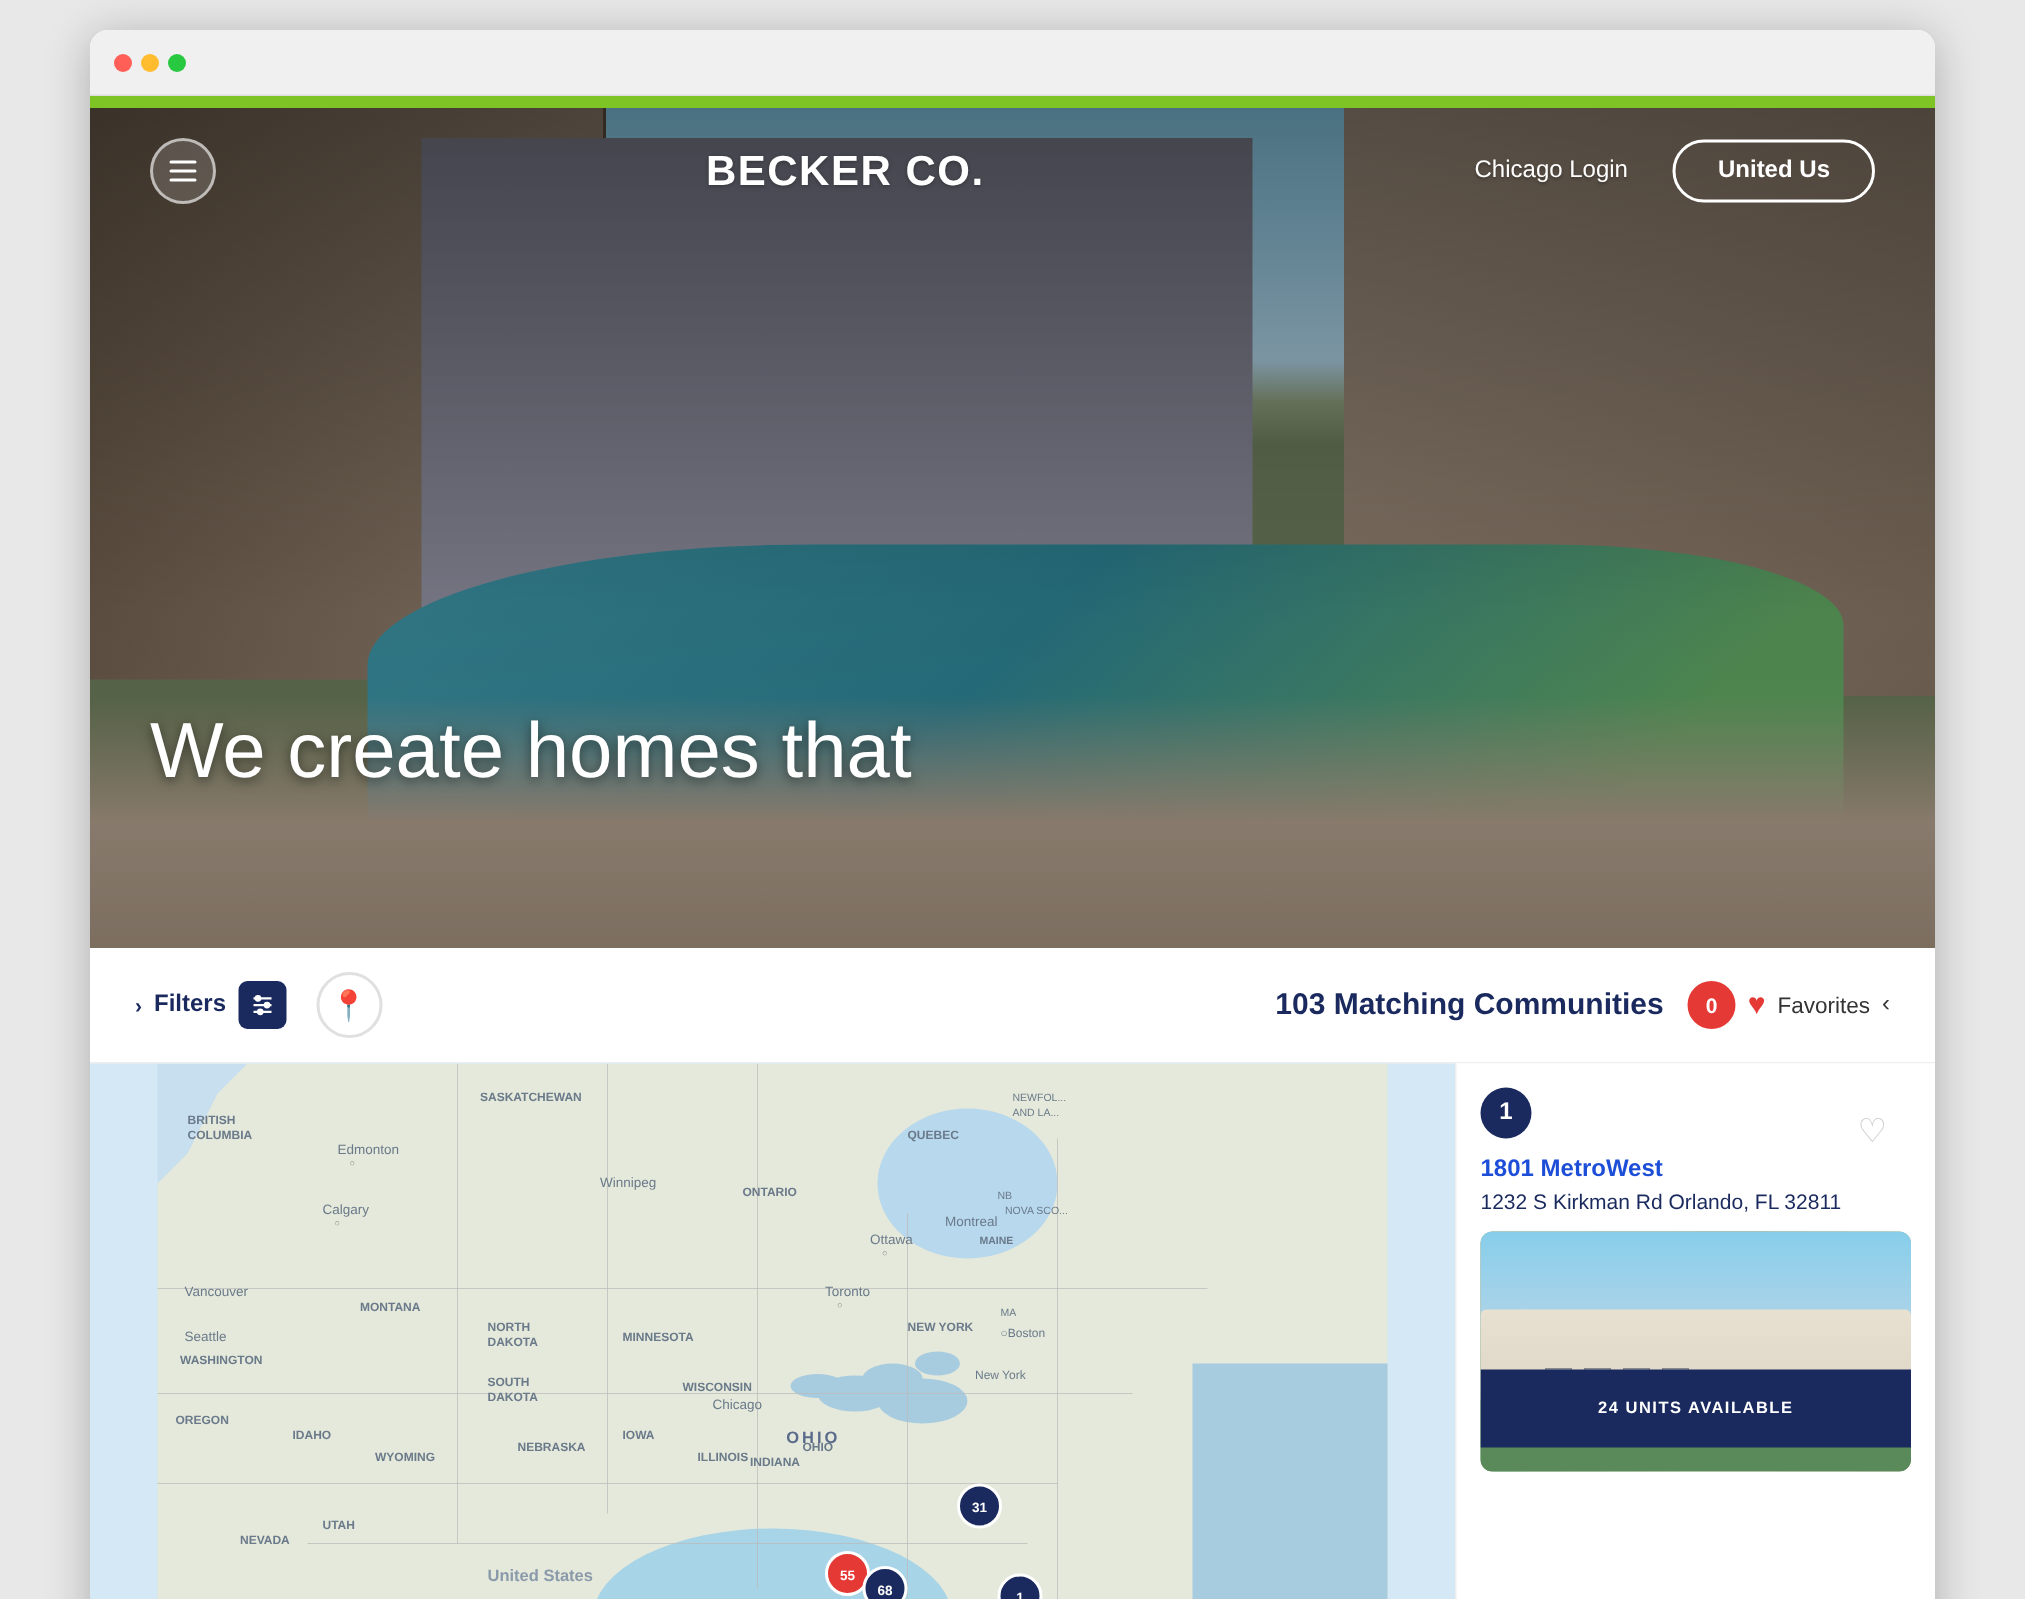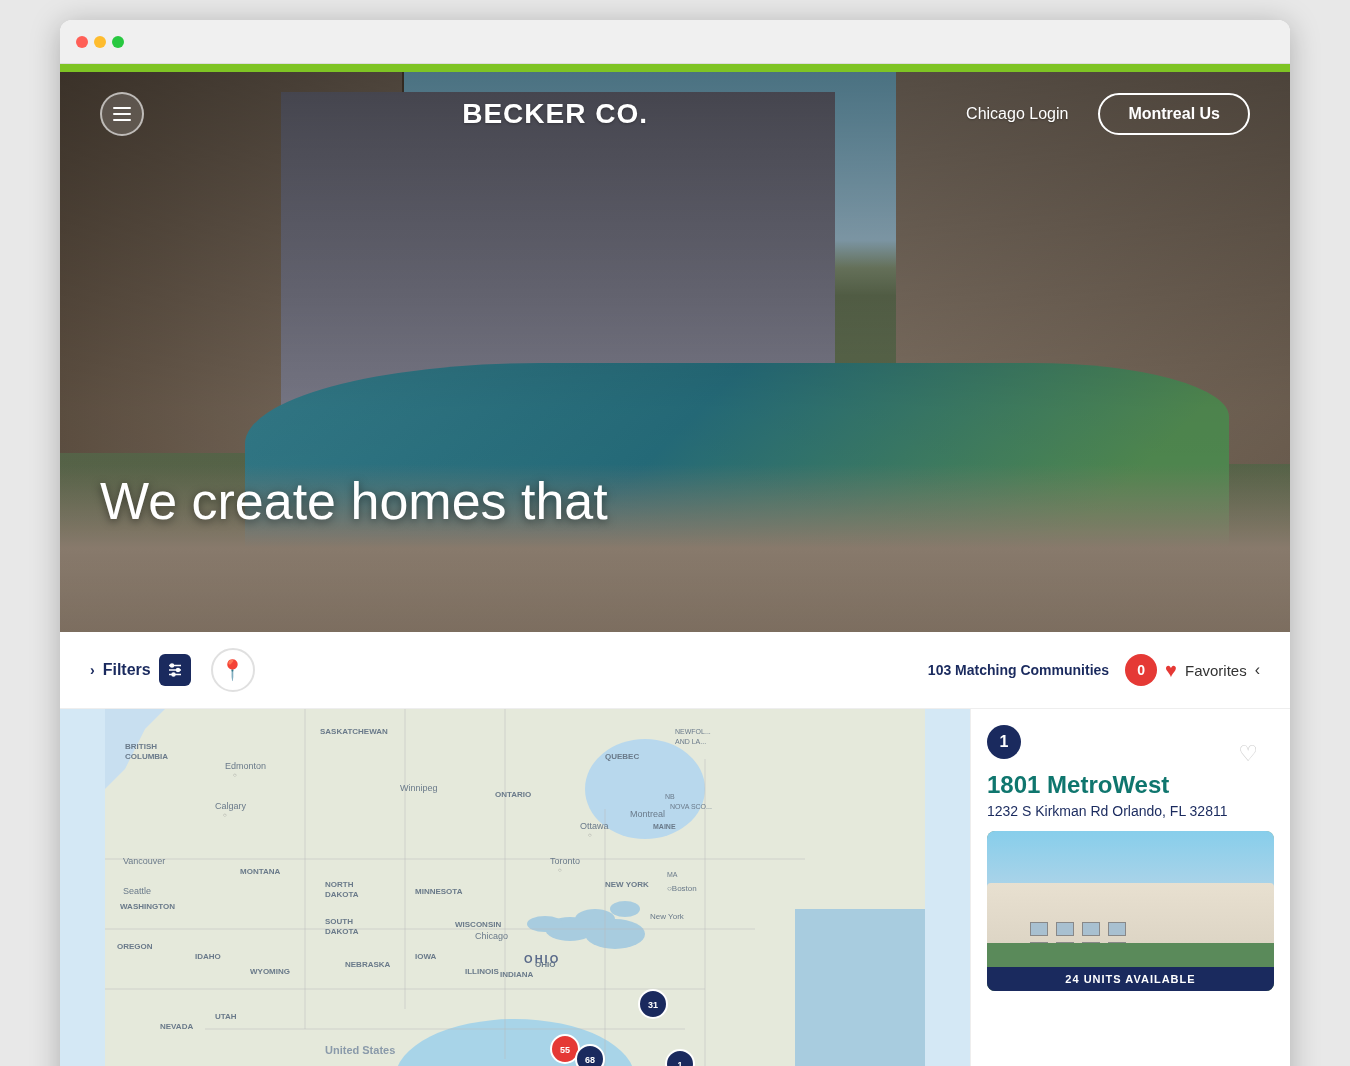--- a/index.html
+++ b/index.html
@@ -192,21 +192,21 @@
     }
     .search-right {
       margin-left: auto;
       display: flex;
       align-items: center;
       gap: 16px;
     }
     .matching-count {
       color: #1a2a5e;
       font-weight: 600;
-      font-size: 14px;
+      font-size: 20px;
     }
     .favorites-section {
       display: flex;
       align-items: center;
       gap: 8px;
     }
     .fav-count {
       width: 32px;
       height: 32px;
       border-radius: 50%;
@@ -271,23 +271,23 @@
     }
     .listing-heart {
       position: absolute;
       top: 16px;
       right: 16px;
       color: #ccc;
       font-size: 22px;
       cursor: pointer;
     }
     .listing-name {
-      font-size: 24px;
+      font-size: 16px;
       font-weight: 700;
-      color: #0f766e;
+      color: #1d4ed8;
       margin-bottom: 4px;
     }
     .listing-address {
       font-size: 14px;
       color: #1a2a5e;
       margin-bottom: 12px;
     }
     .listing-image {
       width: 100%;
       height: 160px;
@@ -303,25 +303,25 @@
       background: linear-gradient(to bottom, #87CEEB, #b0d4e8);
     }
     .listing-image-trees {
       position: absolute;
       bottom: 0; left: 0; right: 0;
       height: 30%;
       background: #5a8a5a;
     }
     .units-badge {
       position: absolute;
-      bottom: 0; left: 0; right: 0;
+      bottom: 16px; left: 0; right: 0;
       background: #1a2a5e;
       color: white;
       text-align: center;
-      padding: 6px;
+      padding: 20px;
       font-size: 11px;
       font-weight: 700;
       letter-spacing: 1px;
       text-transform: uppercase;
     }
   </style>
 </head>
 <body>
 
 <div class="browser-window">
@@ -358,21 +358,21 @@
       <button class="hamburger-btn">
         <div class="hamburger-line"></div>
         <div class="hamburger-line"></div>
         <div class="hamburger-line"></div>
       </button>
 
       <div class="logo-text">BECKER CO.</div>
 
       <div class="nav-right">
         <span class="resident-login">Chicago Login</span>
-        <button class="contact-us-btn">Montreal Us</button>
+        <button class="contact-us-btn">United Us</button>
       </div>
     </nav>
 
     <div class="hero-headline">
       <span>We create homes that</span><br>
     </div>
   </div>
 
   <div class="search-section">
     <div class="filter-btn">

